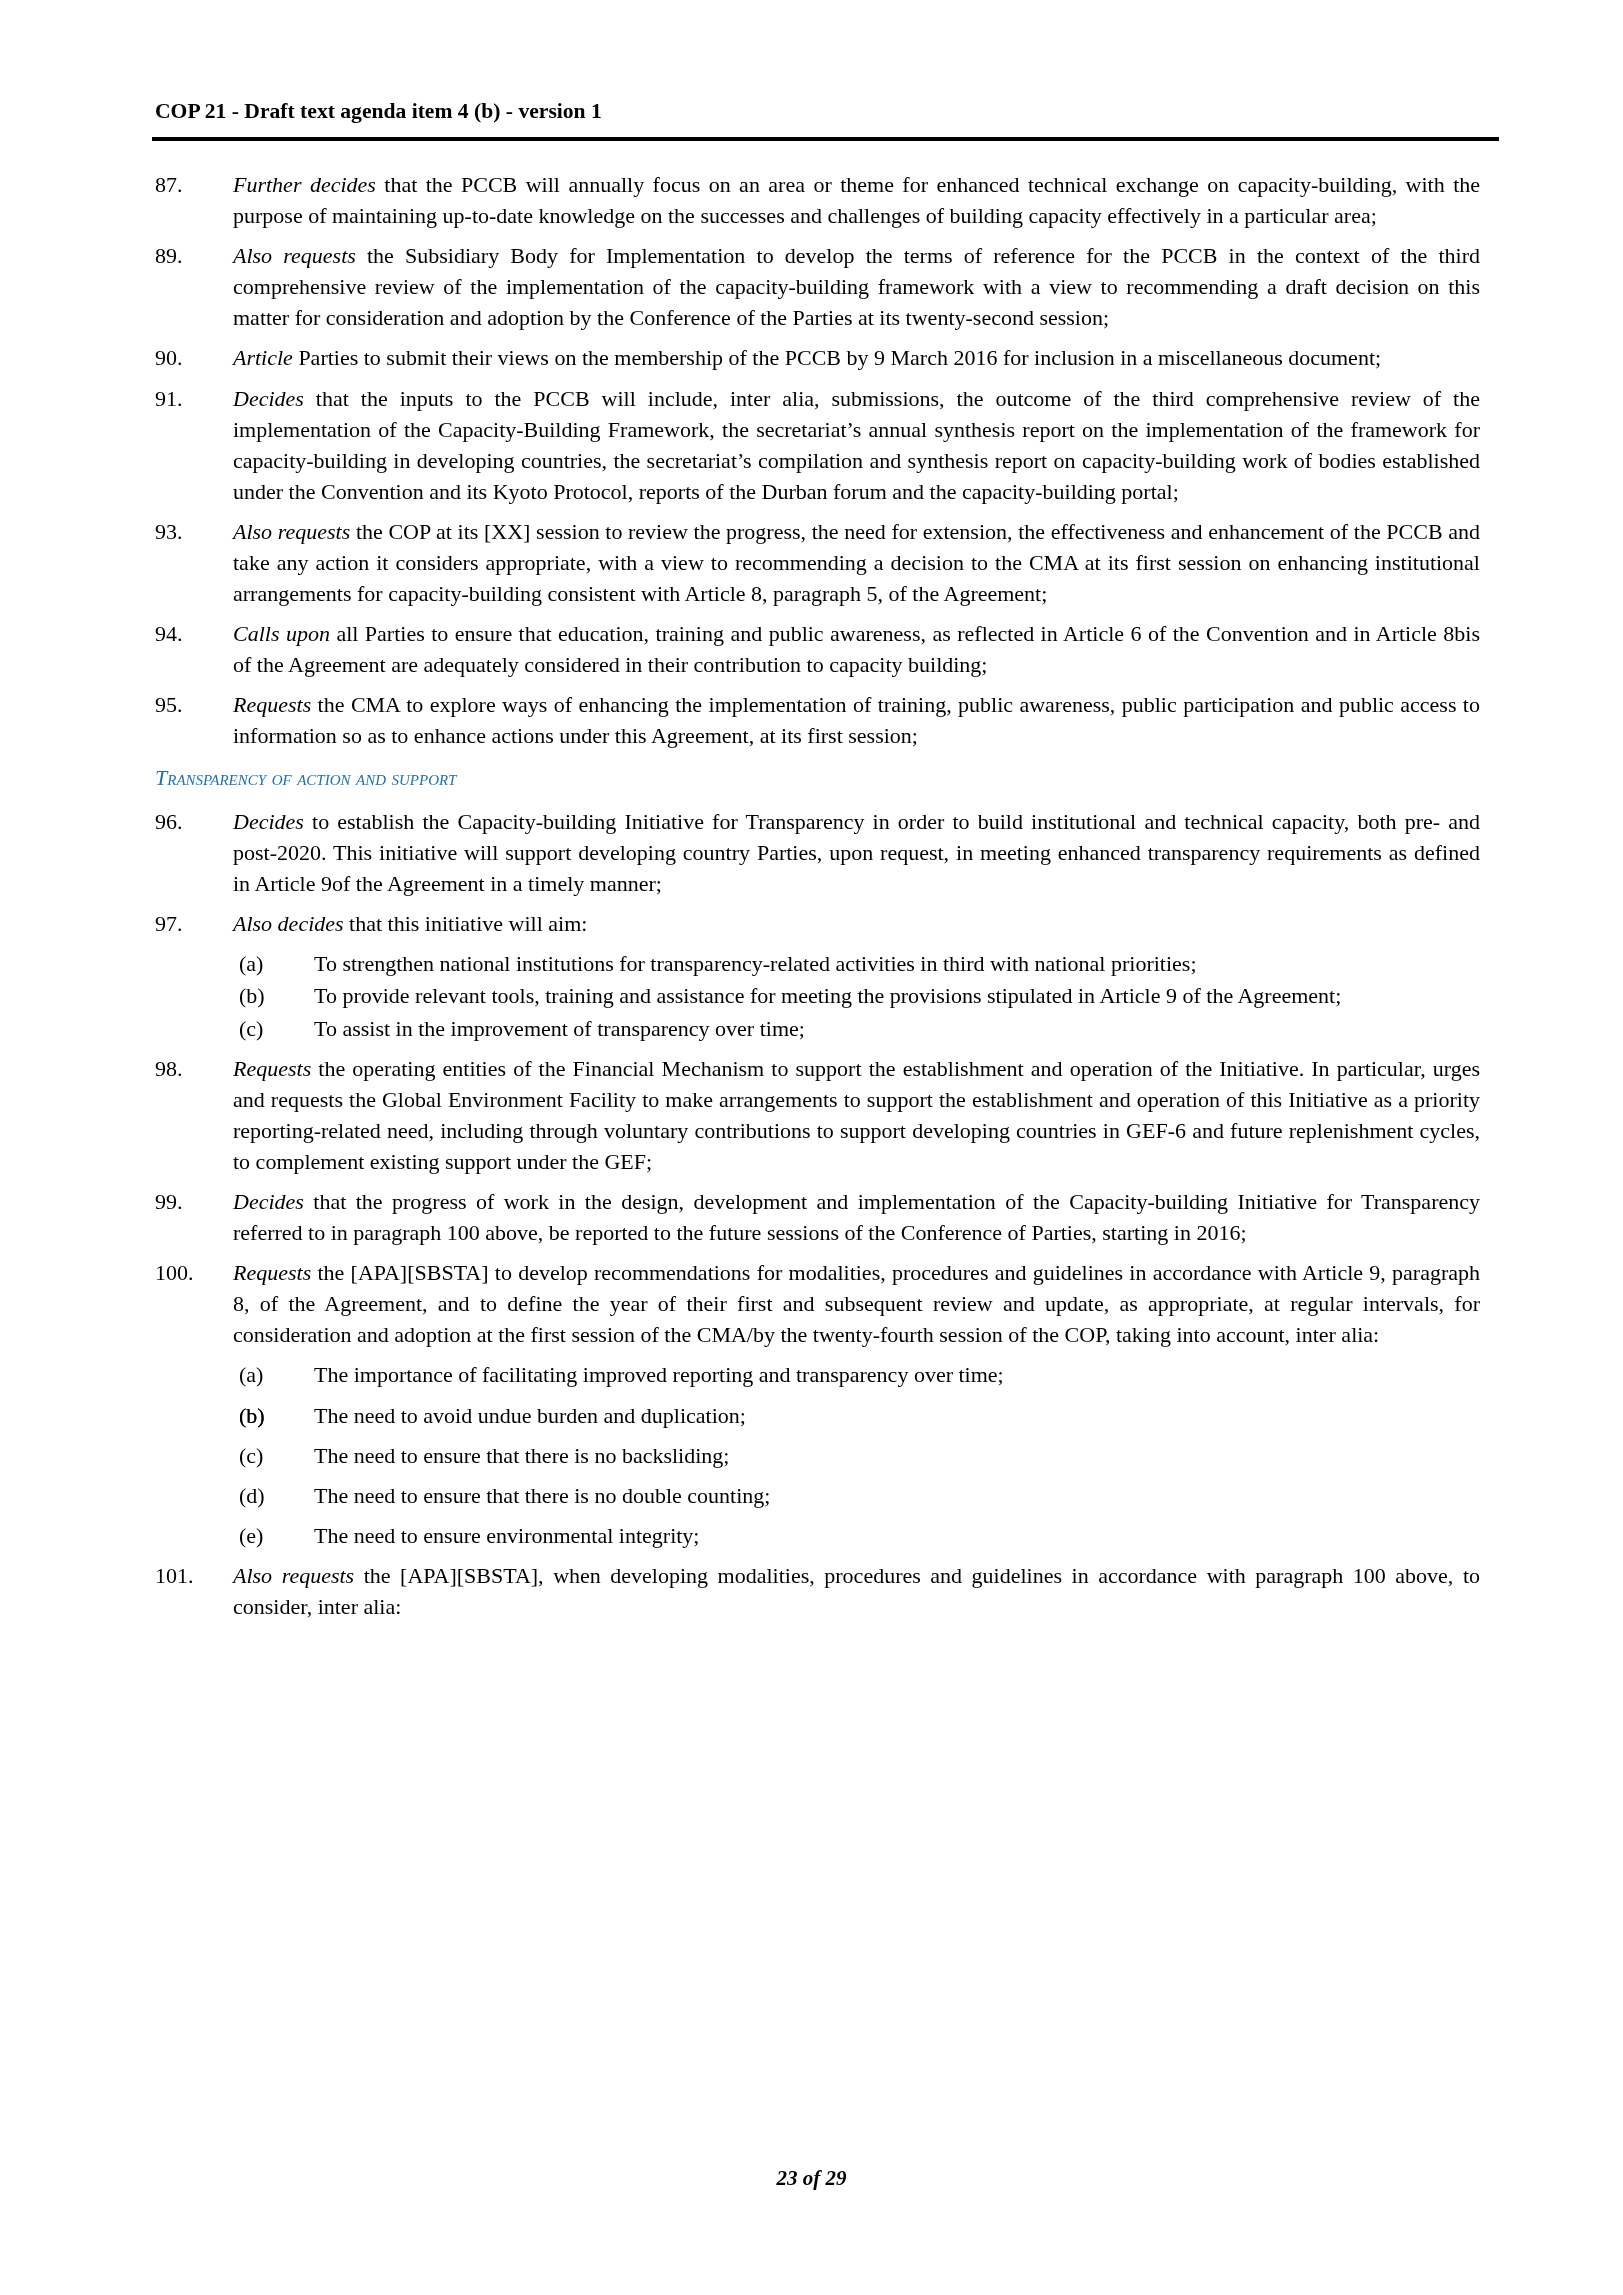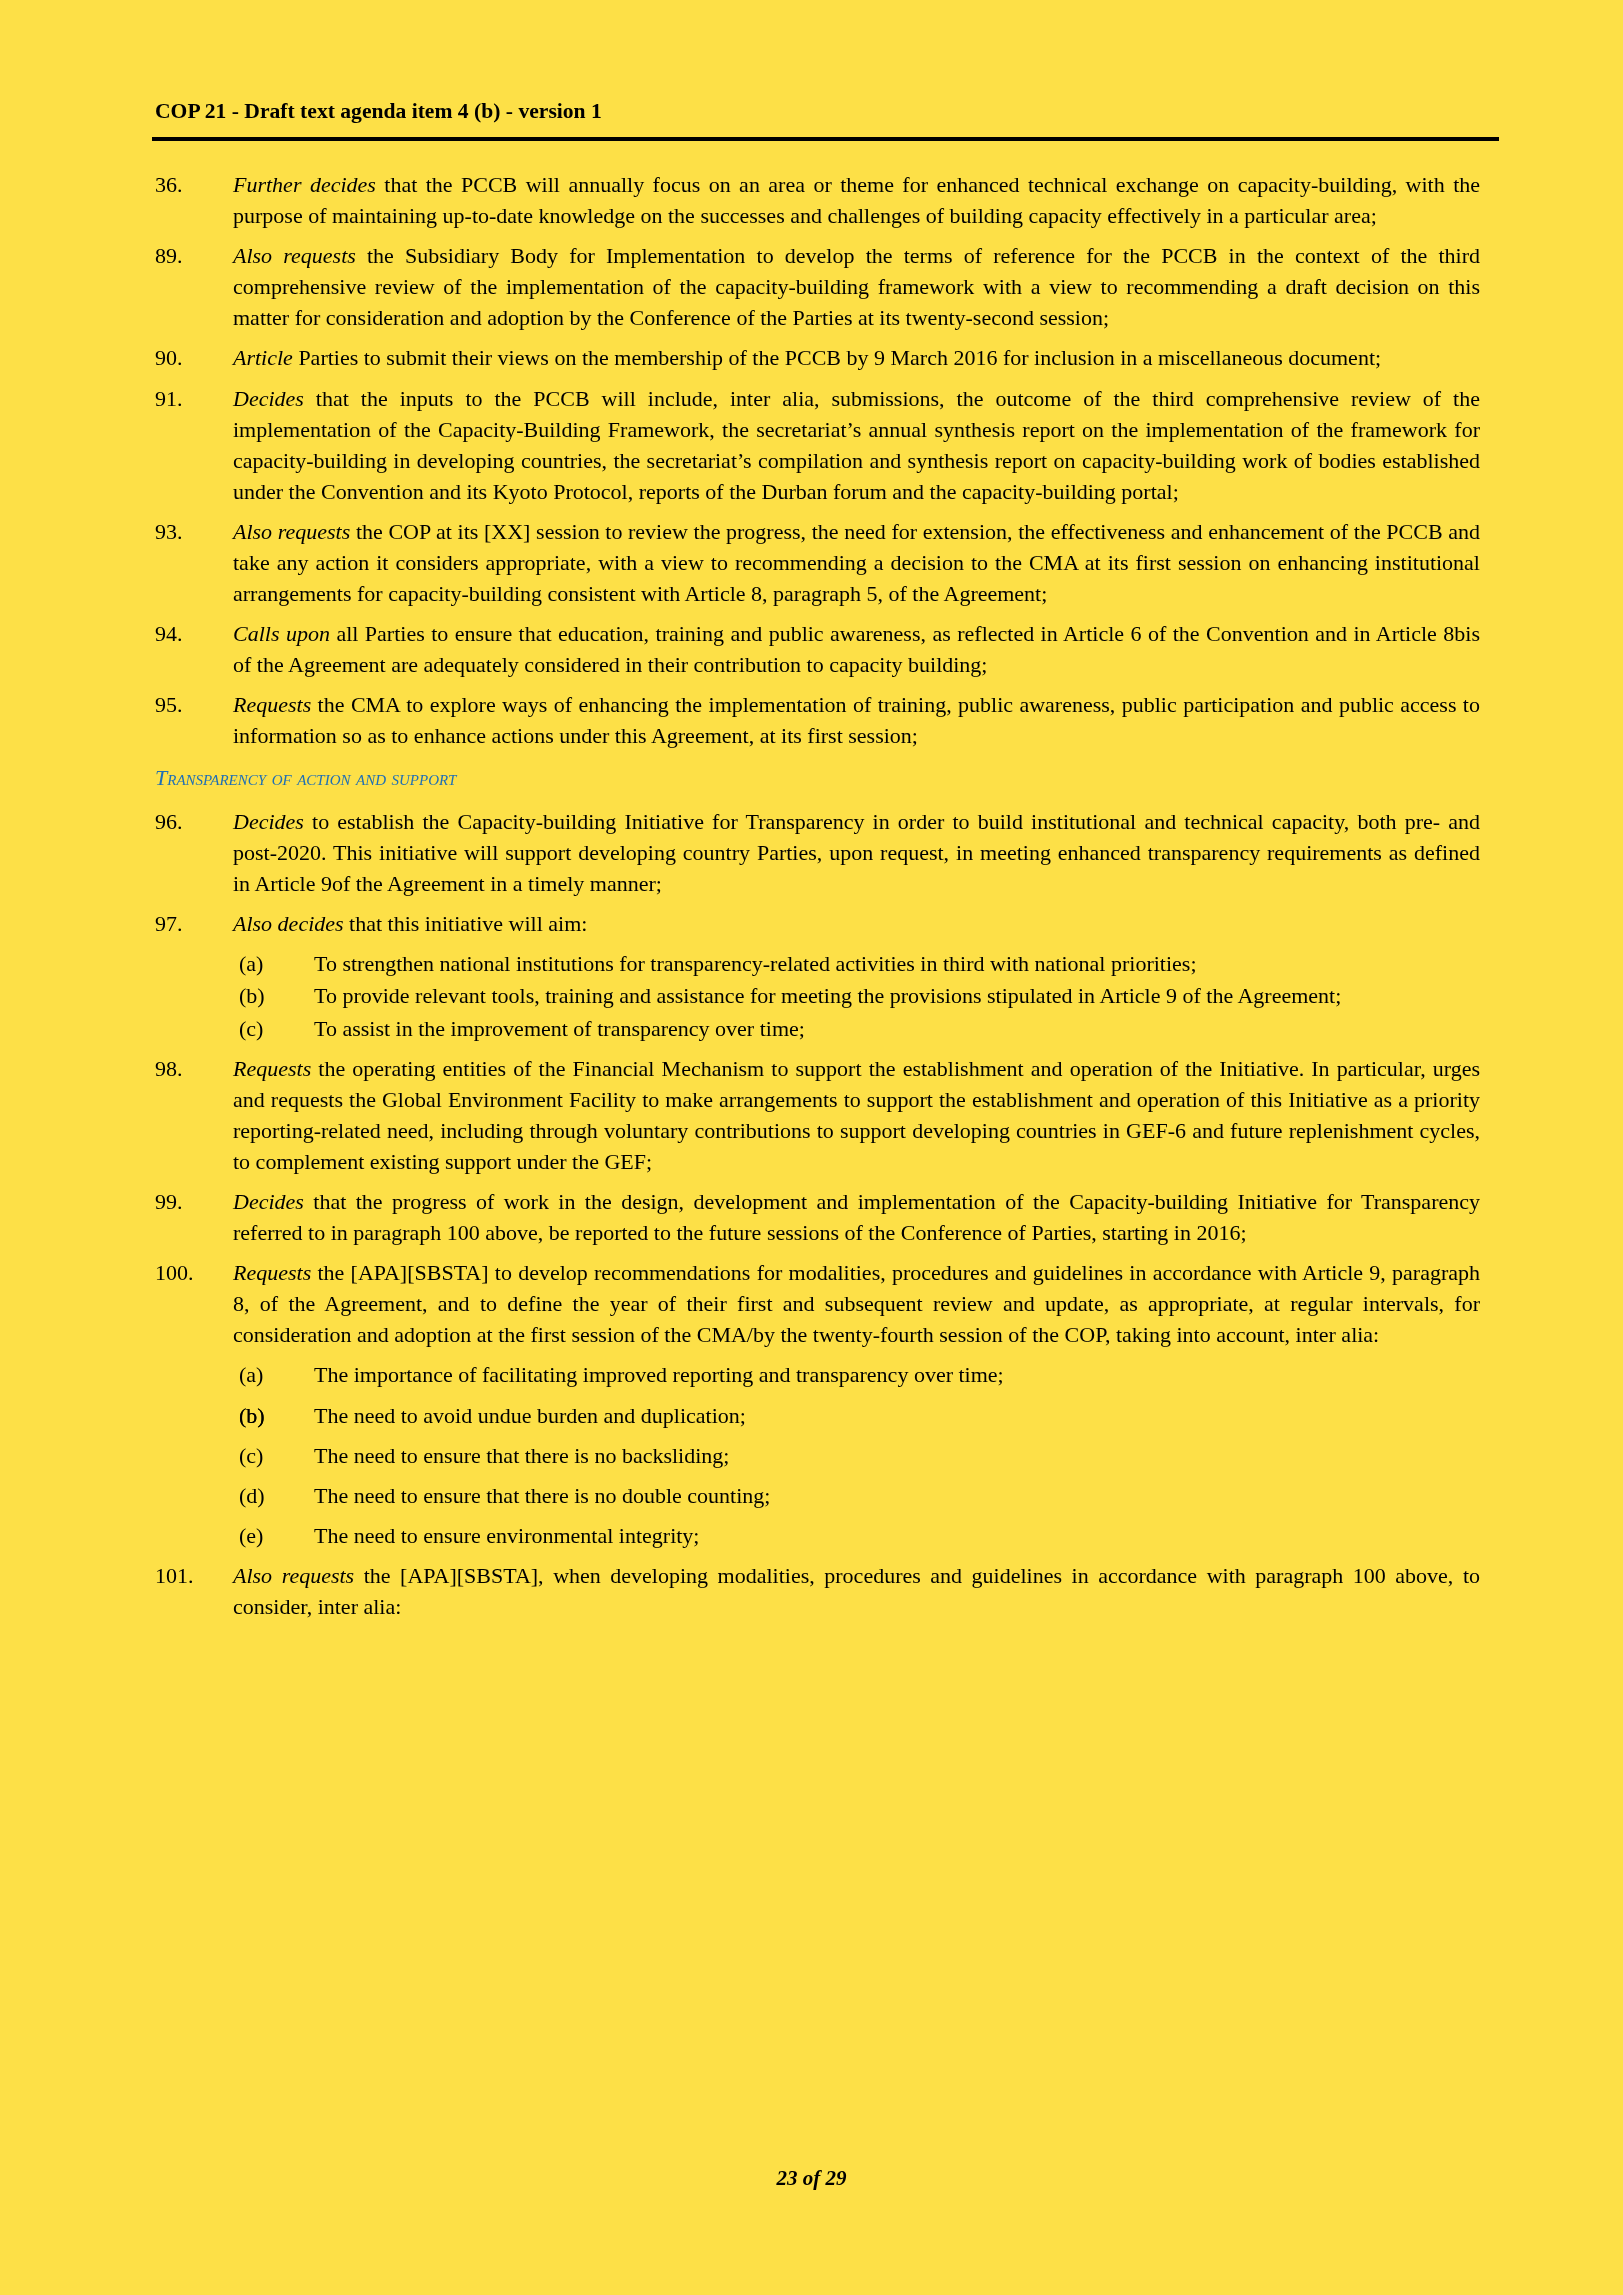--- a/index.html
+++ b/index.html
@@ -1,20 +1,20 @@
 <!DOCTYPE html>
 <html style="font-size:10.5px"><head>
 <meta charset="utf-8">
 <style>
   html, body { margin: 0; padding: 0; background: #e8e8e8; }
   .page {
     position: relative;
     width: 1623px;
     height: 2295px;
-    background: #fde047;
+    background: #ffffff;
     font-family: "Liberation Serif", serif;
     color: #000000;
     margin: 0 auto;
     overflow: hidden;
   }
   .header-title {
     position: absolute;
     left: 155px;
     top: 99px;
     font-size: 21.6px;
@@ -83,21 +83,21 @@
 <body>
 
 <div class="page">
 
   <div class="header-title">COP 21 - Draft text agenda item 4 (b) - version 1</div>
   <div class="header-rule"></div>
 
   <div class="content">
 
     <div class="para">
-      <span class="pnum">36.</span><span class="lead">Further decides</span><span> that the PCCB will annually focus on an area or theme for enhanced technical exchange on capacity-building, with the purpose of maintaining up-to-date knowledge on the successes and challenges of building capacity effectively in a particular area;</span>
+      <span class="pnum">87.</span><span class="lead">Further decides</span><span> that the PCCB will annually focus on an area or theme for enhanced technical exchange on capacity-building, with the purpose of maintaining up-to-date knowledge on the successes and challenges of building capacity effectively in a particular area;</span>
     </div>
 
 
     <div class="para">
       <span class="pnum">89.</span><span class="lead">Also requests</span><span> the Subsidiary Body for Implementation to develop the terms of reference for the PCCB in the context of the third comprehensive review of the implementation of the capacity-building framework with a view to recommending a draft decision on this matter for consideration and adoption by the Conference of the Parties at its twenty-second session;</span>
     </div>
 
     <div class="para">
       <span class="pnum">90.</span><span class="lead">Article</span><span> Parties to submit their views on the membership of the PCCB by 9 March 2016 for inclusion in a miscellaneous document;</span>
     </div>

